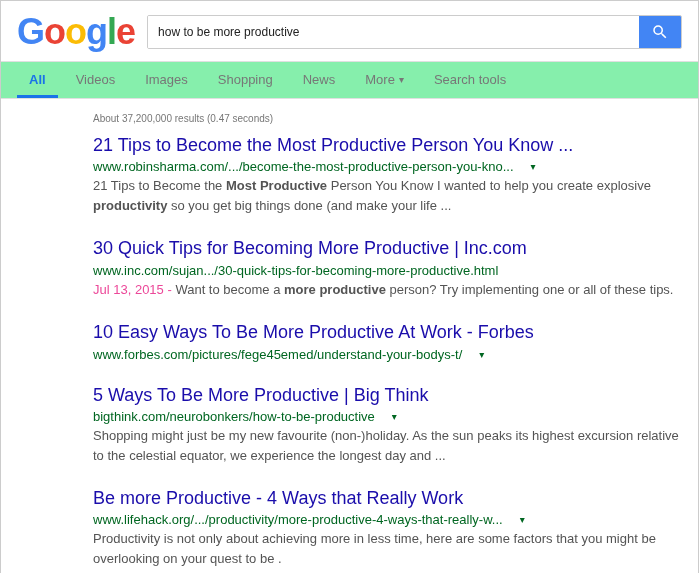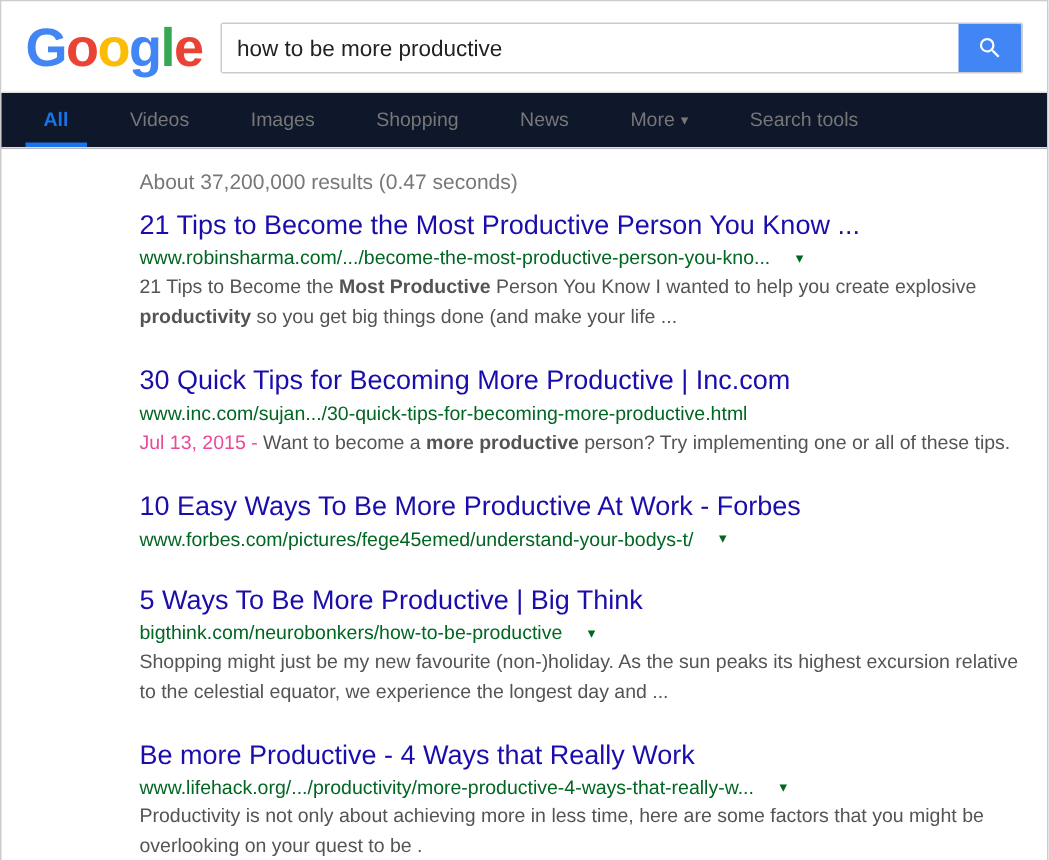--- a/index.html
+++ b/index.html
@@ -46,21 +46,21 @@
       flex: 1;
       border: 1px solid #ccc;
       border-radius: 2px;
       overflow: hidden;
       height: 34px;
     }
     .search-input {
       flex: 1;
       border: none;
       outline: none;
-      font-size: 15px;
+      font-size: 12px;
       padding: 0 10px;
       color: #222;
       height: 100%;
     }
     .search-btn {
       background: #4285F4;
       border: none;
       width: 42px;
       height: 34px;
       display: flex;
@@ -70,22 +70,22 @@
       flex-shrink: 0;
     }
     .search-btn svg { width: 18px; height: 18px; fill: #fff; }
 
     
     .nav-tabs {
       display: flex;
       align-items: center;
       padding: 0 16px;
       border-bottom: 1px solid #e0e0e0;
-      background: #0f172a;
-      gap: 17px;
+      background: #86efac;
+      gap: 6px;
       text-align: center;
     }
     .nav-tab {
       font-size: 13px;
       color: #777;
       padding: 10px 12px 8px 12px;
       cursor: pointer;
       border-bottom: 3px solid transparent;
       display: flex;
       align-items: center;
@@ -100,21 +100,21 @@
     .nav-tab .caret {
       font-size: 10px;
       color: #777;
     }
 
     
     .results {
       padding: 8px 16px 0 92px;
     }
     .results-count {
-      font-size: 14px;
+      font-size: 10px;
       color: #777;
       margin: 6px 0 10px 0;
     }
 
     
     .result {
       margin-bottom: 22px;
     }
     .result-title {
       font-size: 18px;

